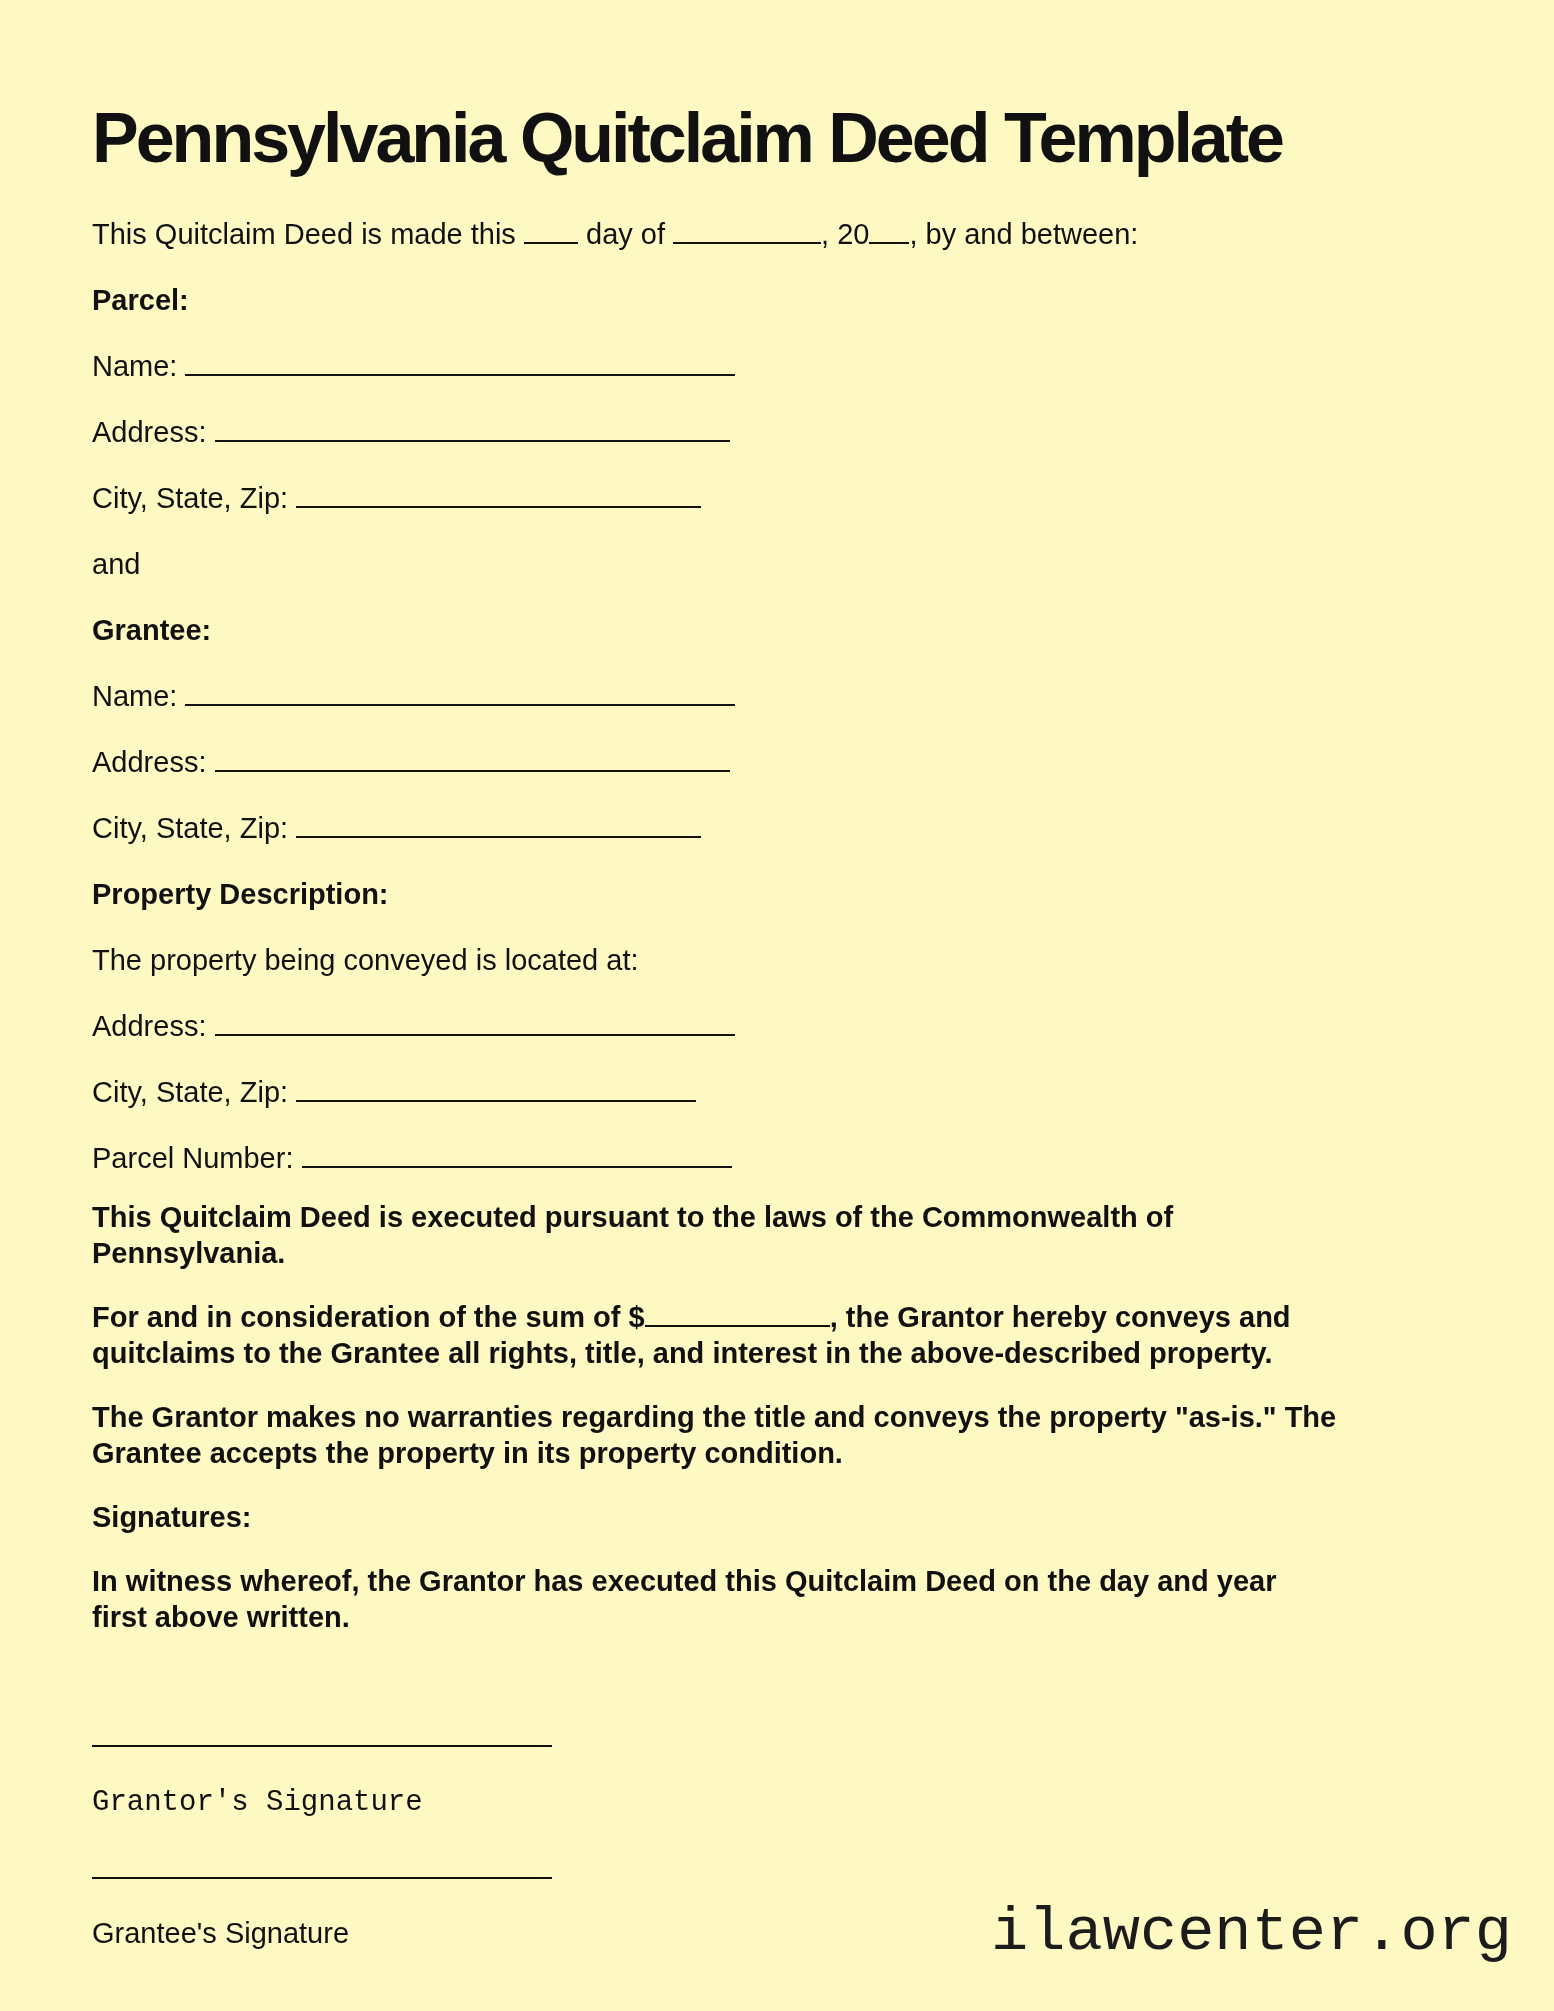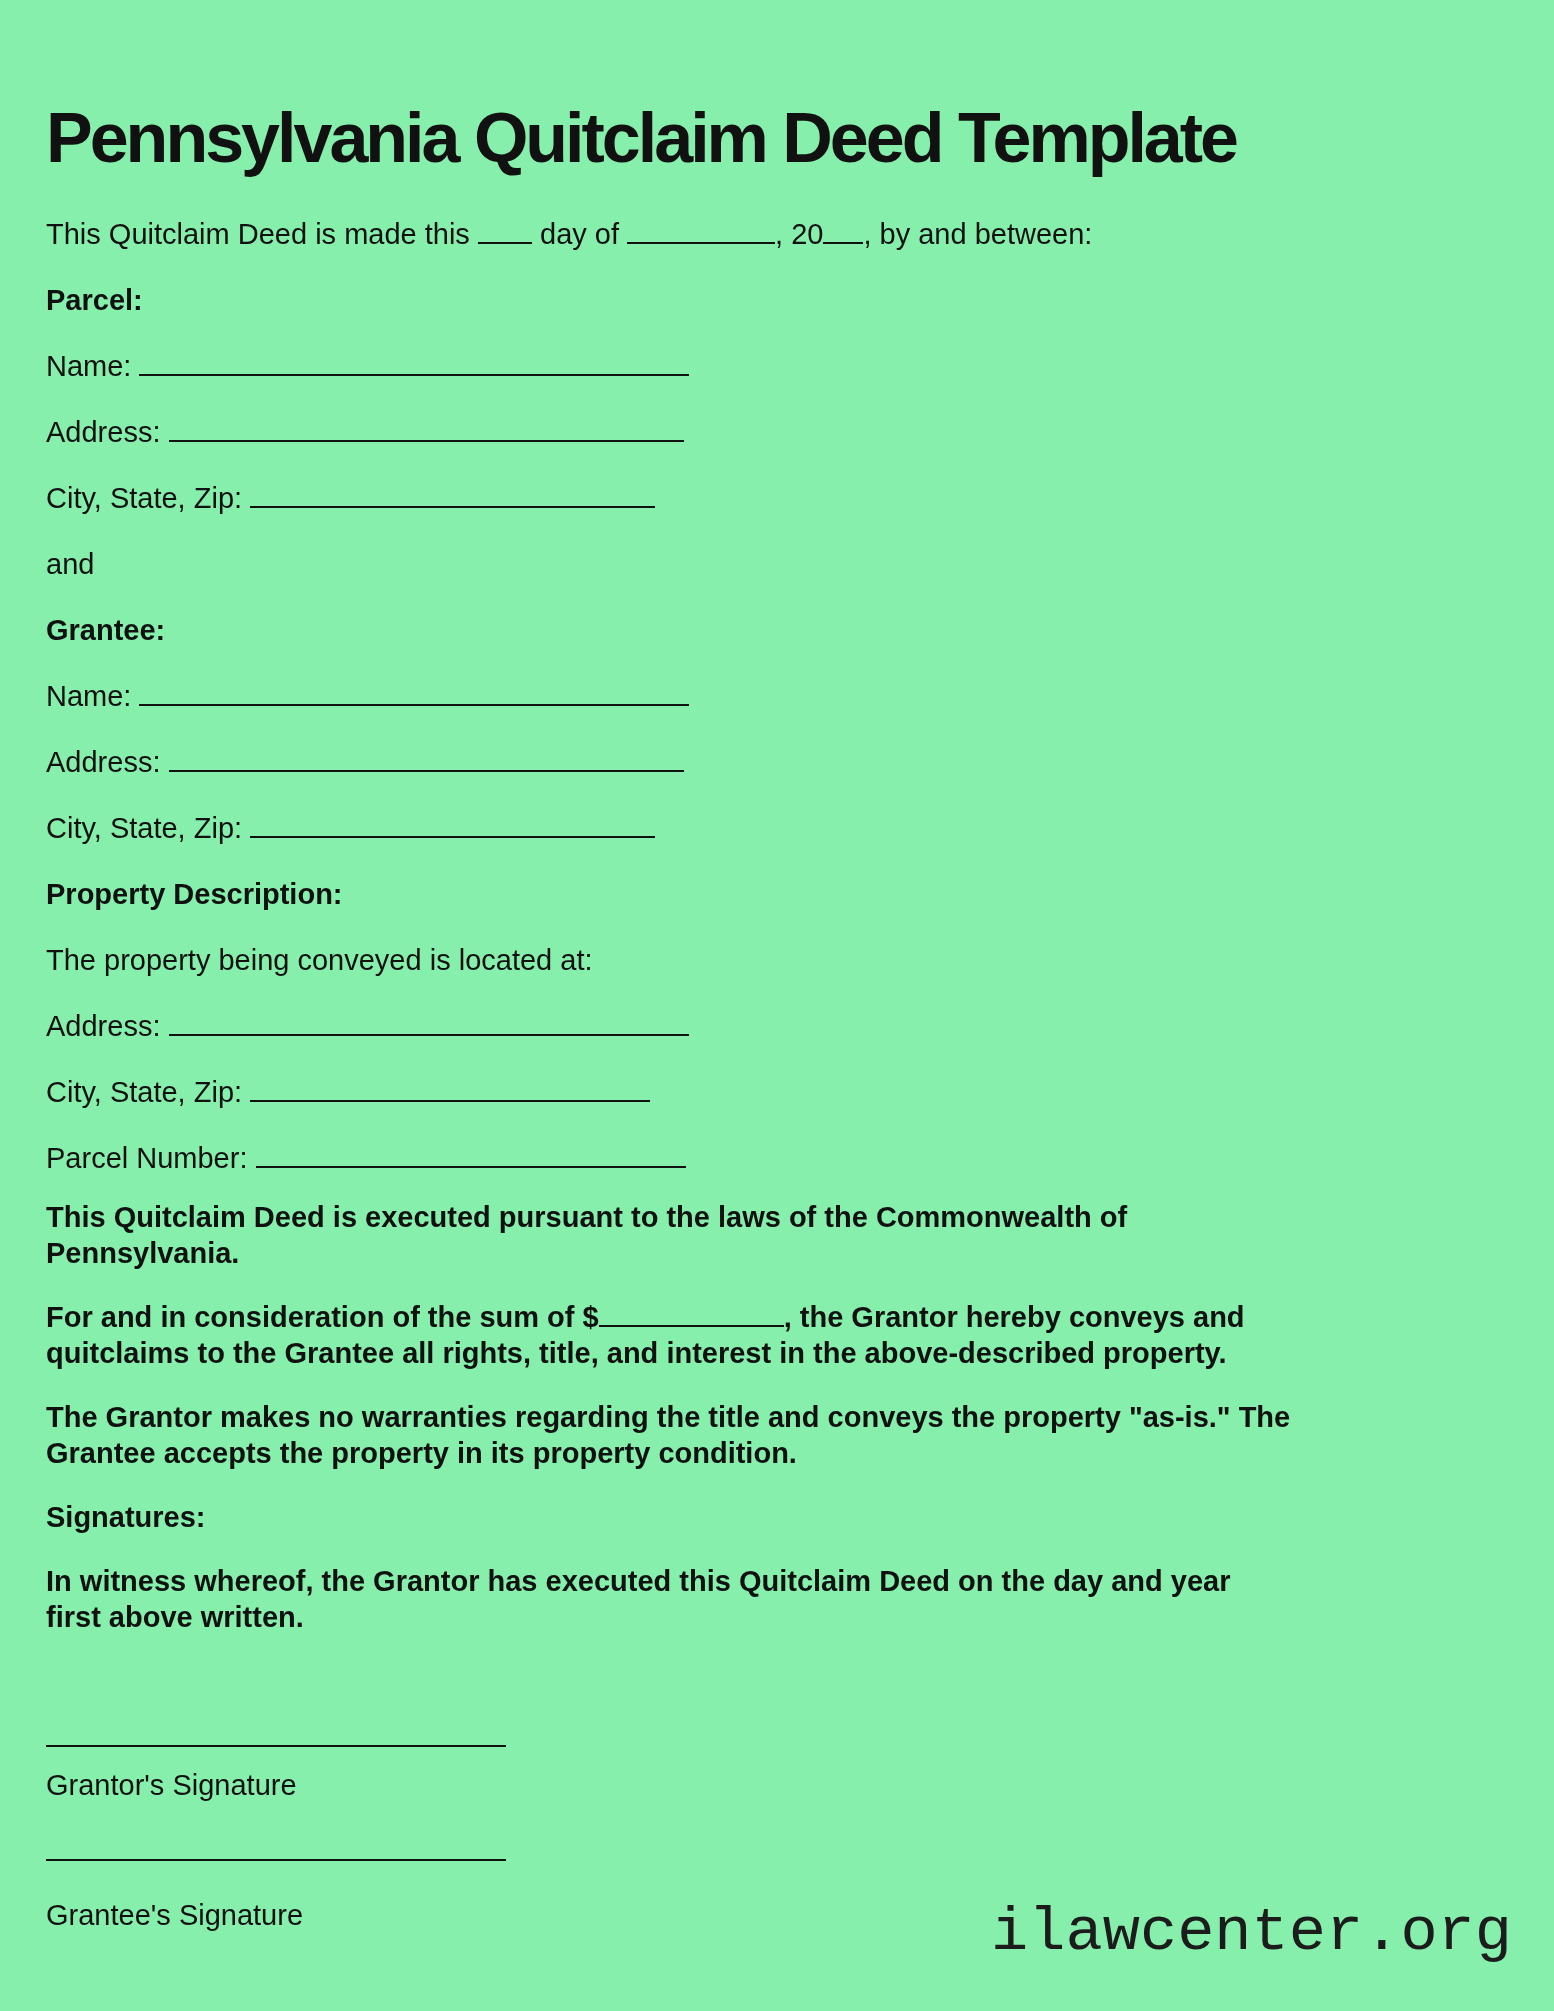--- a/index.html
+++ b/index.html
@@ -1,25 +1,25 @@
 <!DOCTYPE html>
 <html><head>
 <meta charset="utf-8">
 <style>
   * { margin: 0; padding: 0; box-sizing: border-box; }
   html, body { background: #ffffff; }
   .page {
     position: relative;
     width: 1554px;
     height: 2011px;
-    background: #86efac;
+    background: #fef9c3;
     overflow: hidden;
     font-family: "Liberation Sans", "DejaVu Sans", sans-serif;
     color: #111111;
-    padding: 96px 64px 0 46px;
+    padding: 96px 64px 0 92px;
   }
   .doc-title {
     font-size: 70px;
     line-height: 84px;
     font-weight: bold;
     letter-spacing: -3px;
     margin-bottom: 36px;
     white-space: nowrap;
   }
   .line {
@@ -56,21 +56,21 @@
     height: 36px;
     border-bottom: 2px solid #111111;
   }
   .sig-line-1 { margin-top: 76px; }
   .sig-line-2 { margin-top: 22px; }
   .sig-label {
     font-size: 29px;
     line-height: 36px;
     white-space: nowrap;
   }
-  .sig-label-1 { margin-top: 20px; }
+  .sig-label-1 { margin-top: 38px; font-family: Liberation Mono, monospace; }
   .sig-label-2 { margin-top: 36px; }
   .footer-brand {
     position: absolute;
     top: 1898px;
     right: 42px;
     font-family: "Liberation Mono", "DejaVu Sans Mono", monospace;
     font-size: 62px;
     line-height: 70px;
     font-weight: normal;
     color: #1c1c1c;

